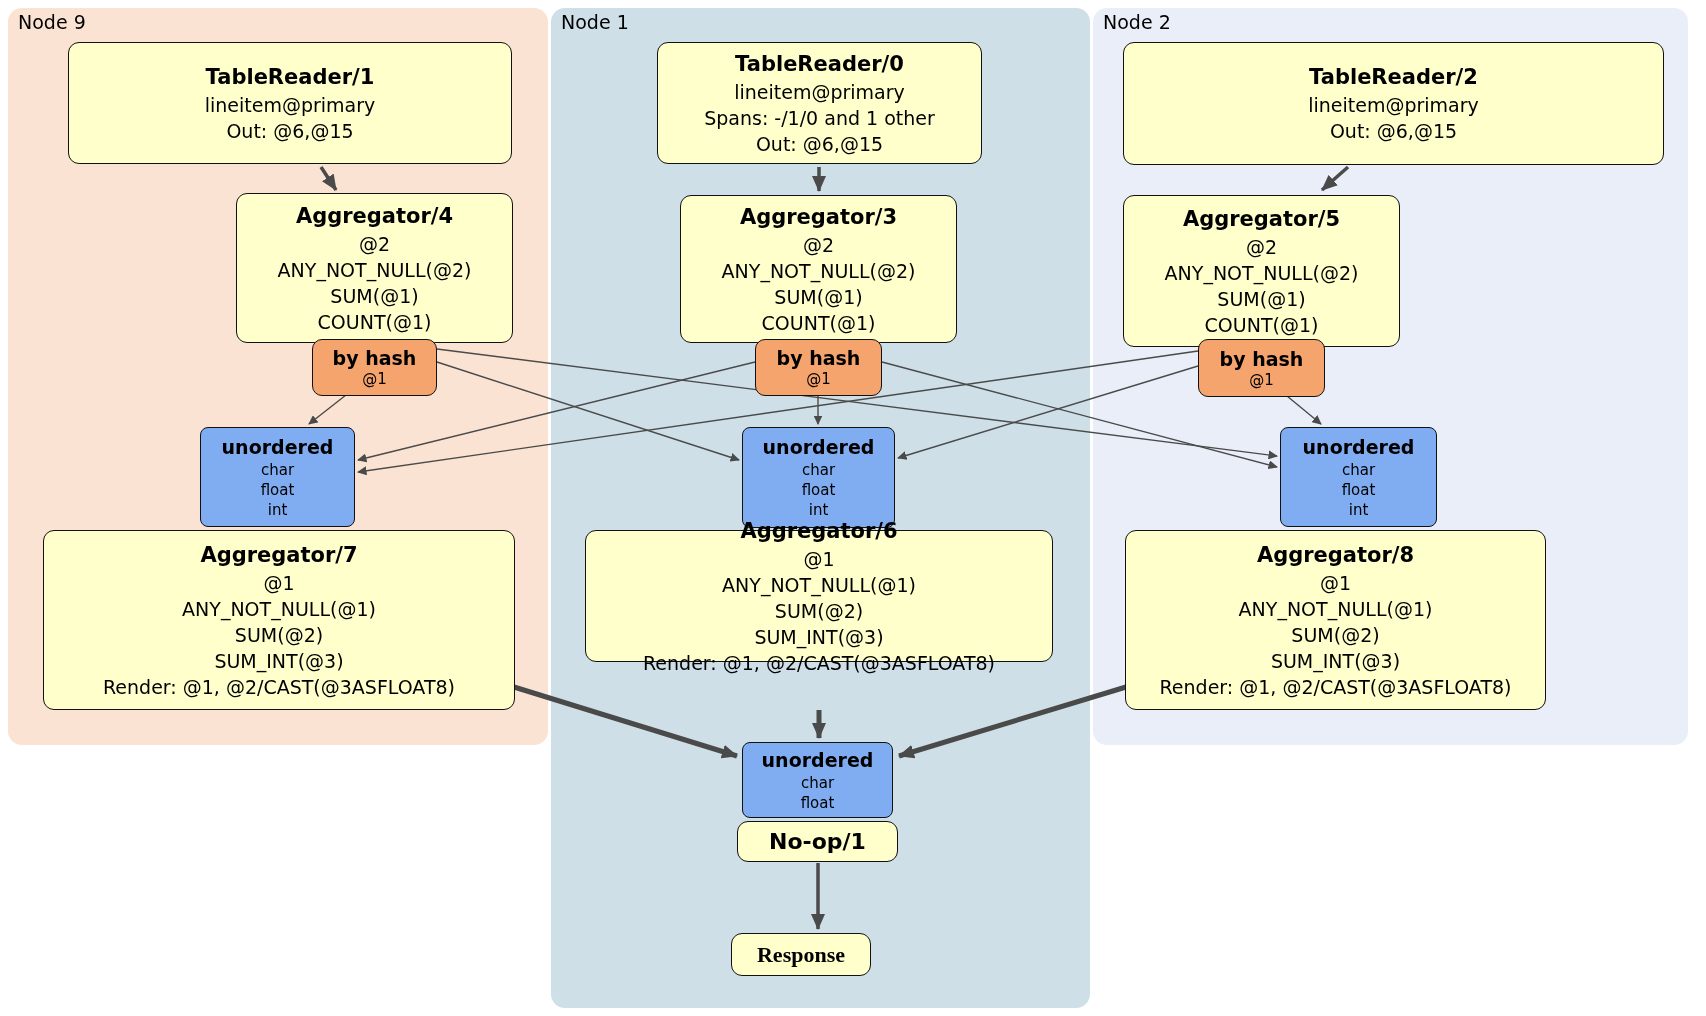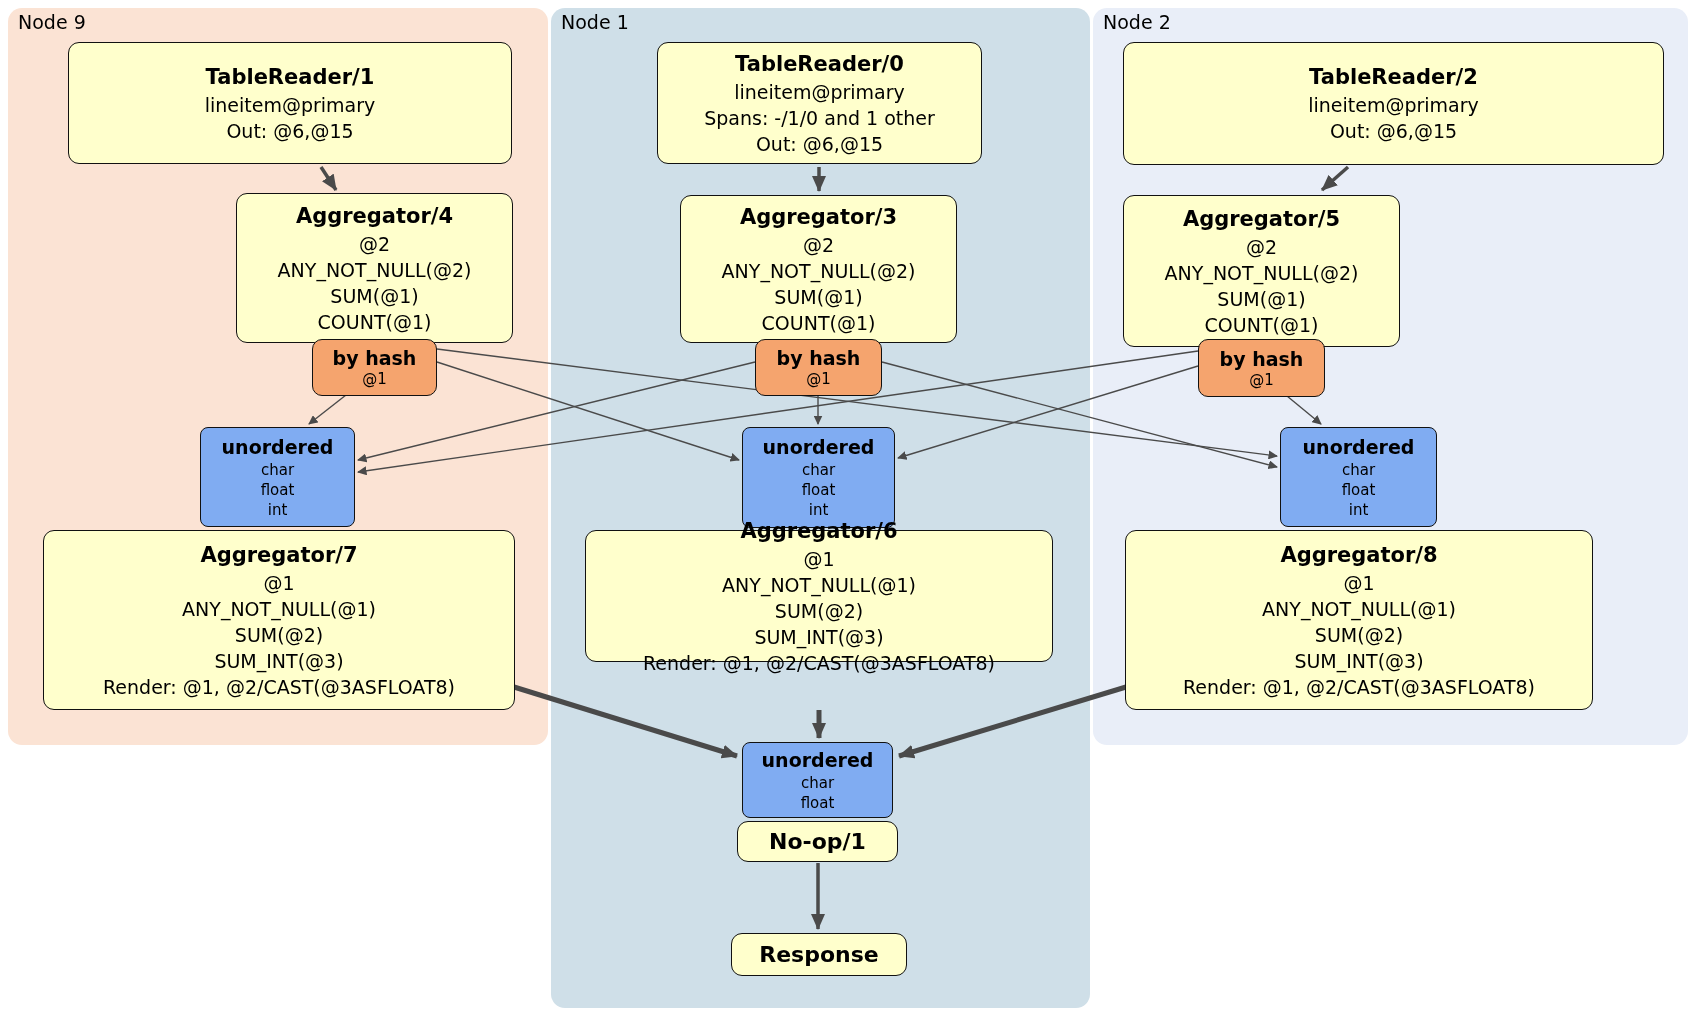--- a/index.html
+++ b/index.html
@@ -162,36 +162,36 @@
     <div class="ln">@1</div>
   </div>
 
   <div class="box sync" style="left:1280px;top:427px;width:157px;height:100px;">
     <div class="ttl">unordered</div>
     <div class="ln">char</div>
     <div class="ln">float</div>
     <div class="ln">int</div>
   </div>
 
-  <div class="box" style="left:1125px;top:530px;width:468px;height:180px;">
+  <div class="box" style="left:1125px;top:530px;width:421px;height:180px;">
     <div class="ttl">Aggregator/8</div>
     <div class="ln">@1</div>
     <div class="ln">ANY_NOT_NULL(@1)</div>
     <div class="ln">SUM(@2)</div>
     <div class="ln">SUM_INT(@3)</div>
     <div class="ln">Render: @1, @2/CAST(@3ASFLOAT8)</div>
   </div>
 
   <div class="box sync" style="left:742px;top:742px;width:151px;height:76px;">
     <div class="ttl">unordered</div>
     <div class="ln">char</div>
     <div class="ln">float</div>
   </div>
 
   <div class="box single" style="left:737px;top:821px;width:161px;height:41px;">
     <div class="ttl">No-op/1</div>
   </div>
 
-  <div class="box single" style="left:731px;top:933px;width:176px;height:43px;">
+  <div class="box single" style="left:731px;top:933px;width:140px;height:43px;font-family:Liberation Serif, serif;">
     <div class="ttl">Response</div>
   </div>
 
 </div>
 
 </body></html>

